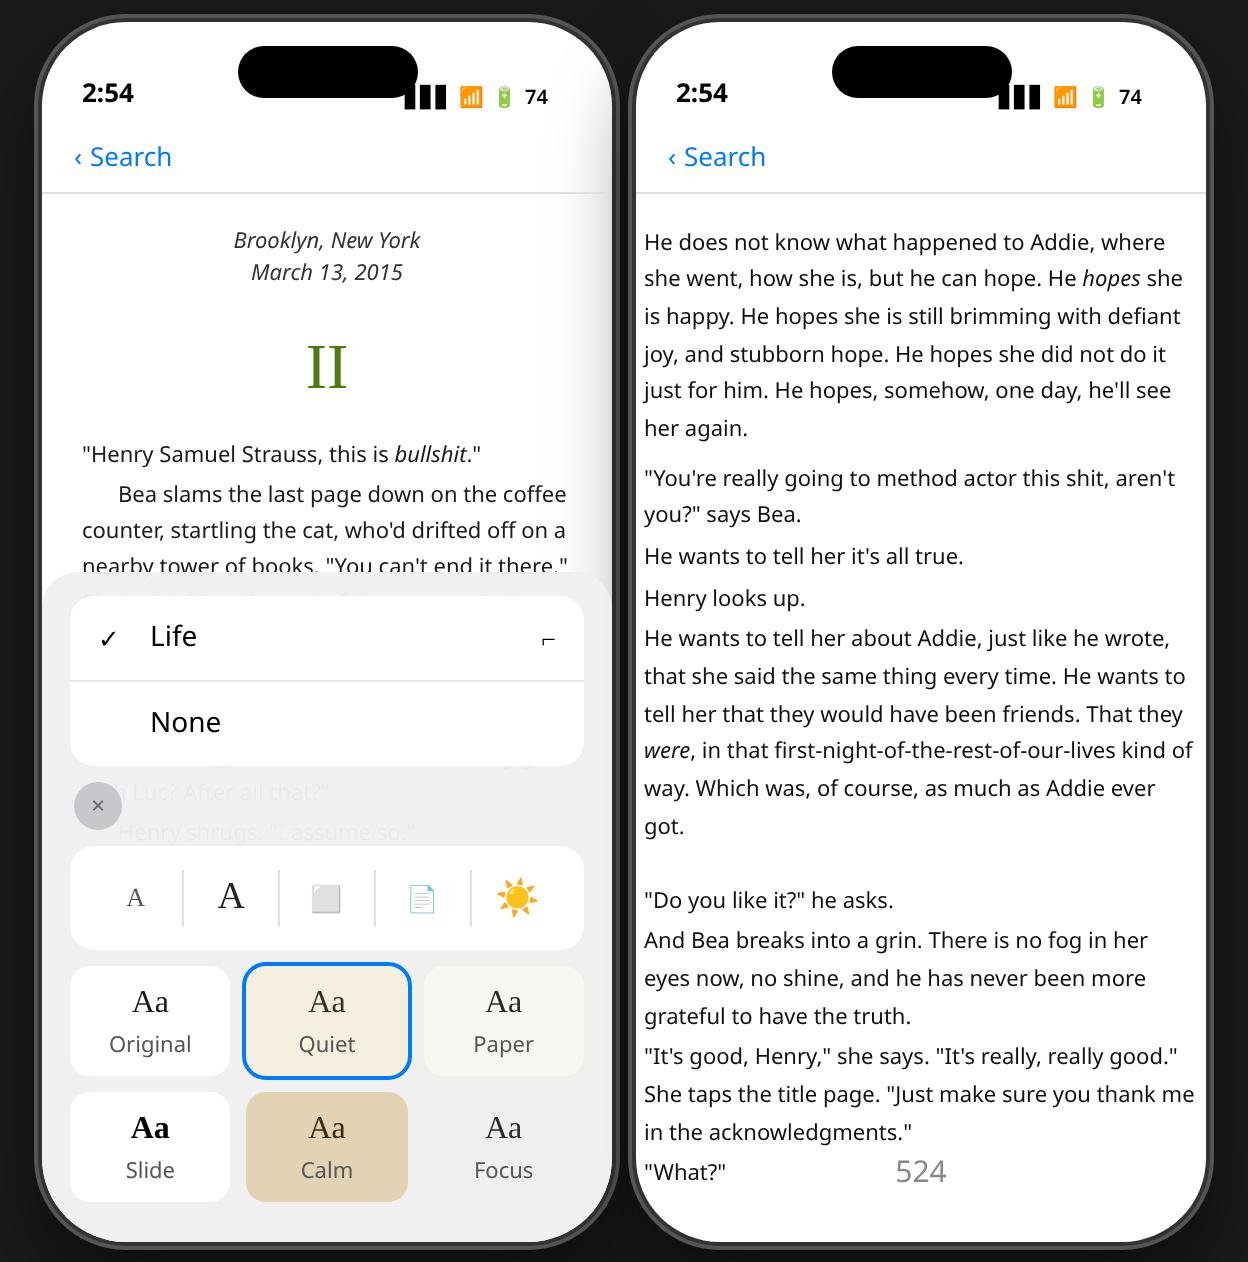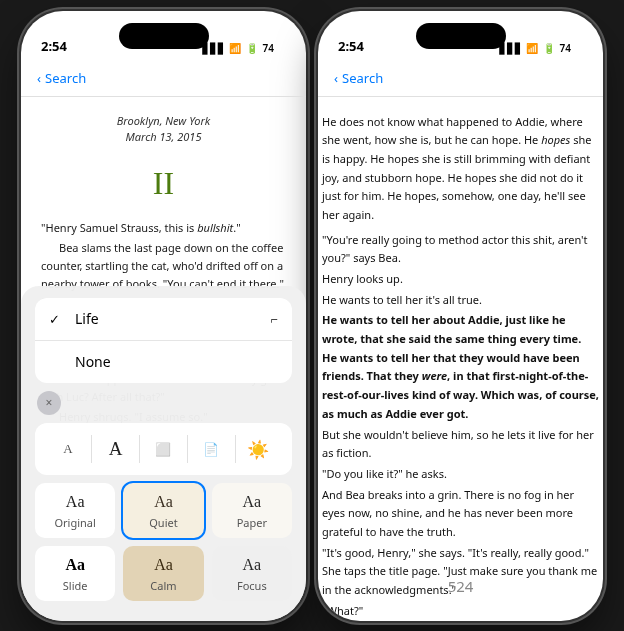--- a/index.html
+++ b/index.html
@@ -431,24 +431,23 @@
     <div class="nav-bar">
       <div class="nav-back">
         <span>‹</span>
         <span>Search</span>
       </div>
     </div>
 
     <div class="book-content-right">
       <p style="margin-bottom:6px;">He does not know what happened to Addie, where she went, how she is, but he can hope. He <em>hopes</em> she is happy. He hopes she is still brimming with defiant joy, and stubborn hope. He hopes she did not do it just for him. He hopes, somehow, one day, he'll see her again.</p>
       <p class="indent" style="margin-bottom:2px;">"You're really going to method actor this shit, aren't you?" says Bea.</p>
+      <p class="indent" style="margin-bottom:2px;">He wants to tell her it's all true.</p>
       <p class="indent" style="margin-bottom:2px;">Henry looks up.</p>
-      <p class="indent" style="margin-bottom:2px;">He wants to tell her it's all true.</p>
-      <p class="indent" style="margin-bottom:2px;font-weight:bold;">He wants to tell her about Addie, just like he wrote, that she said the same thing every time. He wants to tell her that they would have been friends. That they <em>were</em>, in that first-night-of-the-rest-of-our-lives kind of way. Which was, of course, as much as Addie ever got.</p>
-      <p class="indent" style="margin-bottom:2px;">But she wouldn't believe him, so he lets it live for her as fiction.</p>
+      <p class="indent" style="margin-bottom:18px;">He wants to tell her about Addie, just like he wrote, that she said the same thing every time. He wants to tell her that they would have been friends. That they <em>were</em>, in that first-night-of-the-rest-of-our-lives kind of way. Which was, of course, as much as Addie ever got.</p>
       <p class="indent" style="margin-bottom:2px;">"Do you like it?" he asks.</p>
       <p class="indent" style="margin-bottom:2px;">And Bea breaks into a grin. There is no fog in her eyes now, no shine, and he has never been more grateful to have the truth.</p>
       <p class="indent" style="margin-bottom:2px;">"It's good, Henry," she says. "It's really, really good." She taps the title page. "Just make sure you thank me in the acknowledgments."</p>
       <p class="indent" style="margin-bottom:2px;">"What?"</p>
 
       <div class="page-number">524</div>
     </div>
   </div>
 
 </div>

